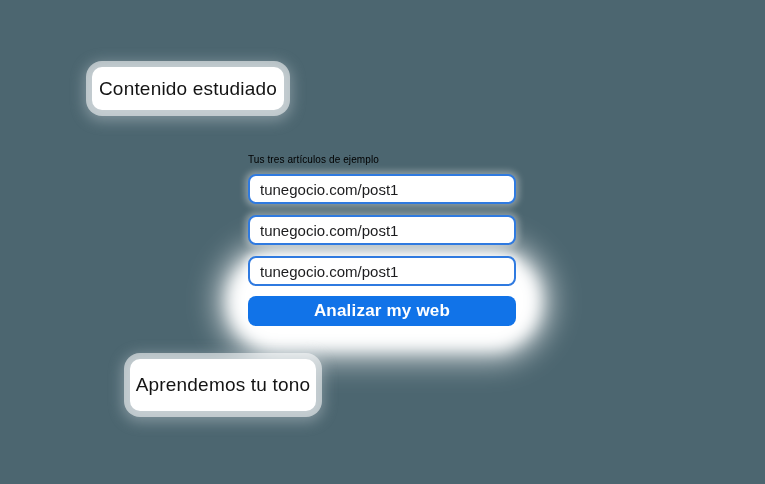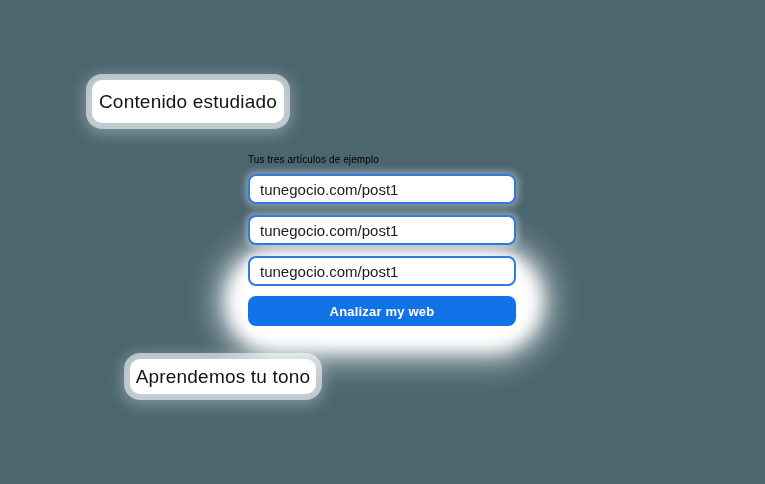--- a/index.html
+++ b/index.html
@@ -18,23 +18,23 @@
     position:absolute;
     display:flex;align-items:center;justify-content:center;
     background:#ffffff;
     border-radius:10px;
     box-shadow:0 0 0 6px rgba(255,255,255,.55), 0 3px 14px 8px rgba(225,233,238,.35);
     color:#141414;
     font-size:19px;
     letter-spacing:.2px;
     white-space:nowrap;
   }
-  .callout-contenido{left:92px;top:80px;width:192px;height:43px;}
+  .callout-contenido{left:92px;top:67px;width:192px;height:43px;}
   .callout-escribimos{left:482px;top:115px;width:188px;height:42px;}
-  .callout-aprendemos{left:130px;top:359px;width:186px;height:35px;}
+  .callout-aprendemos{left:130px;top:359px;width:186px;height:52px;}
 
   
   .glow-blob{
     position:absolute;
     left:226px;top:250px;width:316px;height:102px;
     background:#ffffff;
     border-radius:50px;
     filter:blur(8px);
     box-shadow:0 0 22px 12px rgba(255,255,255,.55);
   }
@@ -69,21 +69,21 @@
 
   .analyze-button{
     position:absolute;
     left:248px;top:296px;
     width:268px;height:30px;
     background:#1173E8;
     border:none;
     border-radius:8px;
     color:#ffffff;
     font-family:"Liberation Sans","DejaVu Sans",sans-serif;
-    font-size:13px;
+    font-size:17px;
     font-weight:700;
     letter-spacing:.2px;
     cursor:pointer;
     display:flex;align-items:center;justify-content:center;
   }
 </style>
 </head>
 <body>
 
 <div class="stage">

